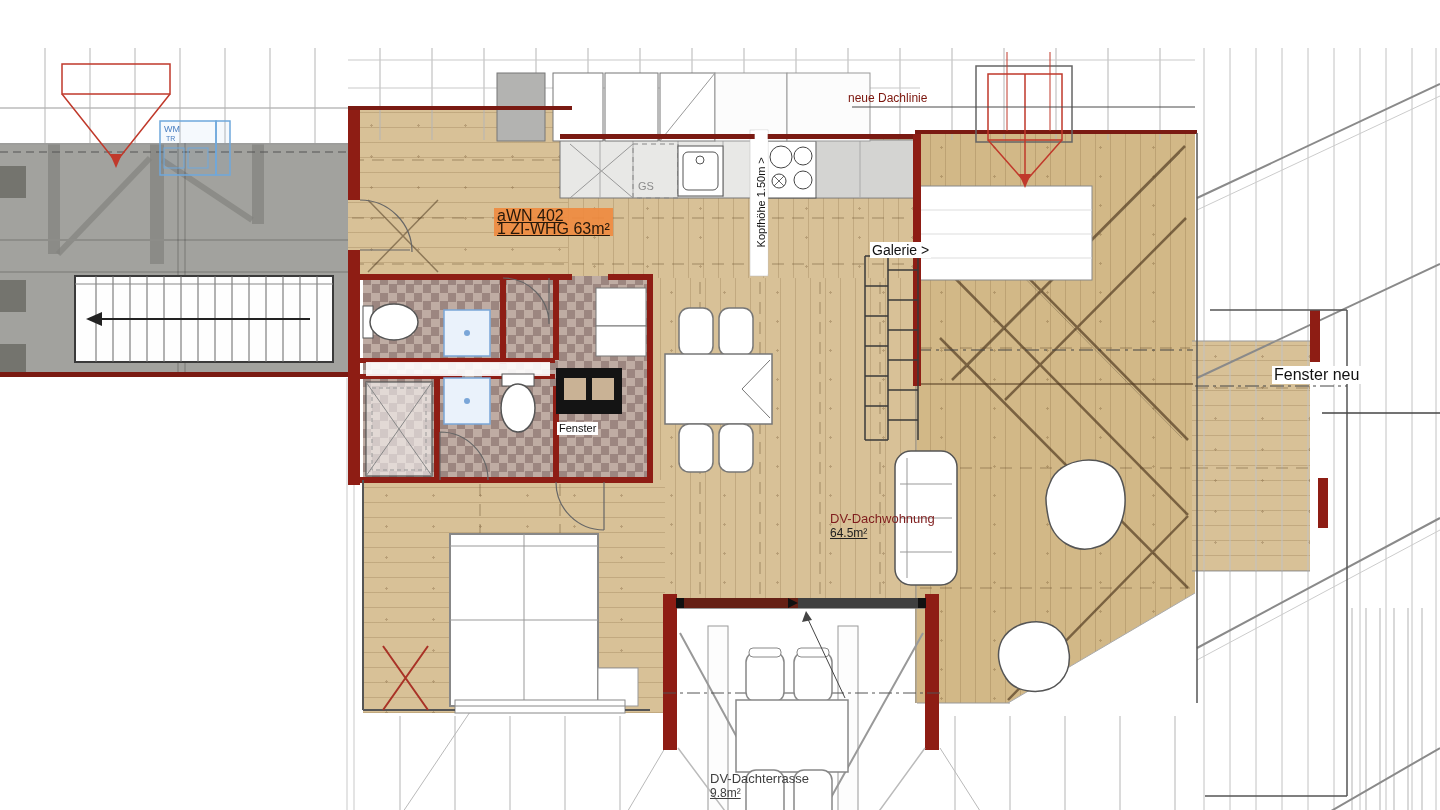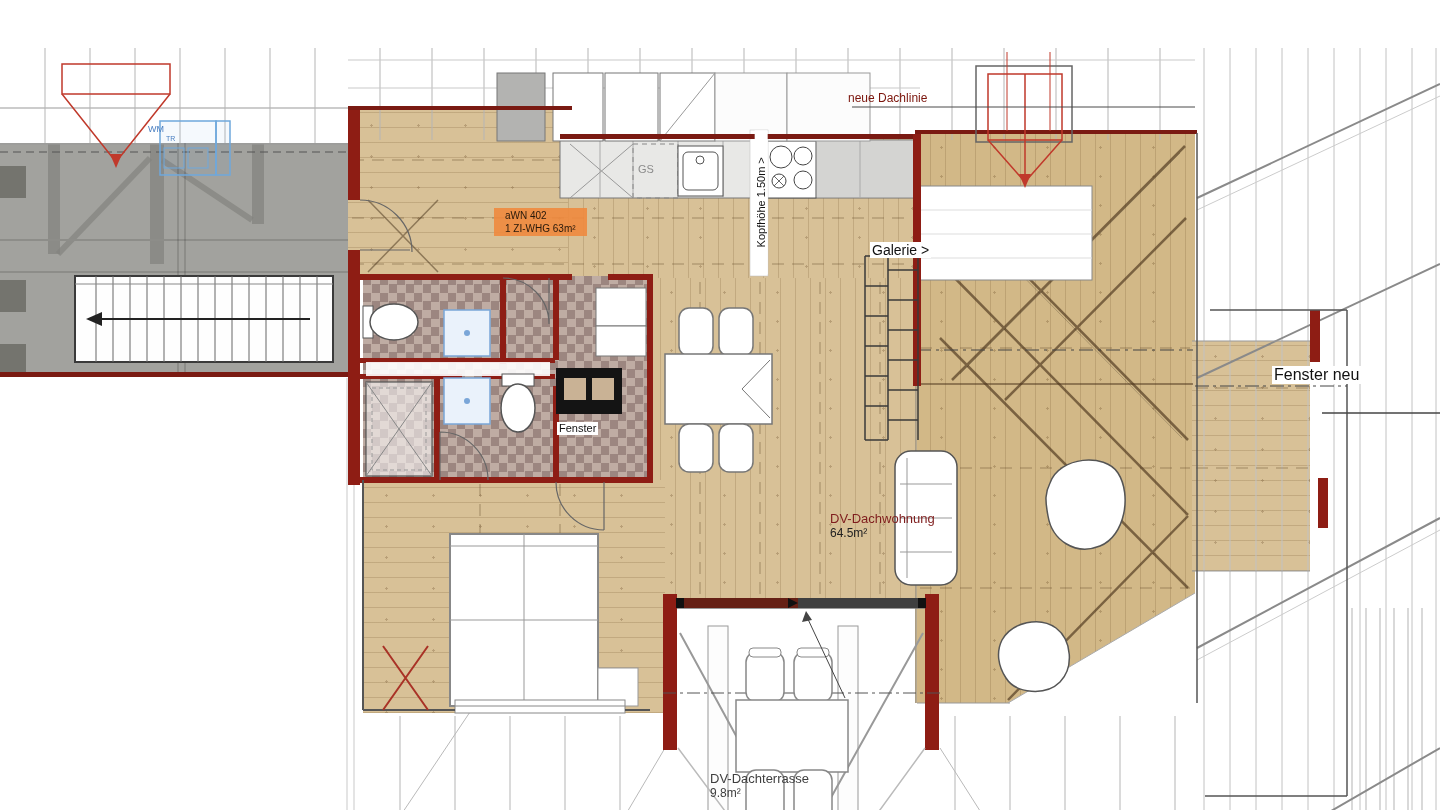--- a/index.html
+++ b/index.html
@@ -20,25 +20,25 @@
   .gray-exist{background-color:#a2a29e;}
   .tile{background:repeating-conic-gradient(#bfaca3 0% 25%,#9c8680 25% 50%) 0 0/17px 17px;}
   
   .lbl{position:absolute;font-size:11px;line-height:1.15;background:#fff;color:#111;
        padding:0 2px;white-space:nowrap;}
   .nobg{background:transparent;}
   .red-txt{color:#7b150c;font-size:12px;}
   .gray-txt{color:#8b8b8b;}
   .blue-txt{color:#4a7fc1;font-size:9px;padding:0;}
   .blue-sm{color:#4a7fc1;font-size:7px;padding:0;}
-  .unit{position:absolute;background:rgba(240,138,62,.9);color:#27180a;font-size:10px;
-        line-height:13px;padding:1px 11px;white-space:nowrap;}
+  .unit{position:absolute;background:rgba(240,138,62,.9);color:#27180a;font-size:16px;
+        line-height:13px;padding:1px 3px;white-space:nowrap;text-decoration:underline;}
   .rot{transform:rotate(-90deg);transform-origin:center;width:140px;text-align:center;}
   .big13{font-size:13px;color:#7f1d1d;}
-  .big12{font-size:12px;color:#222;}
+  .big12{font-size:12px;color:#222;text-decoration:underline;}
   .ter{color:#3f3f3f;}
 </style>
 </head>
 <body>
 
 <div class="stage">
 
   <div class="region gray-exist" style="left:0;top:95px;width:348px;height:232px"></div>
   <div class="region wood-h" style="left:348px;top:62px;width:220px;height:168px"></div>
   <div class="region wood-v" style="left:568px;top:88px;width:347px;height:142px"></div>
@@ -308,23 +308,23 @@
     </div>
 
     <div class="lbl rot" style="left:689px;top:148px">Kopfhöhe 1.50m &gt;</div>
 
     <div class="lbl" style="left:870px;top:194px;font-size:14px">Galerie &gt;</div>
 
     <div class="lbl" style="left:1272px;top:318px;font-size:16px">Fenster neu</div>
 
     <div class="lbl" style="left:557px;top:374px">Fenster</div>
 
-    <div class="lbl nobg gray-txt" style="left:636px;top:115px">GS</div>
-
-    <div class="lbl nobg blue-txt" style="left:148px;top:76px">WM</div>
+    <div class="lbl nobg gray-txt" style="left:636px;top:132px">GS</div>
+
+    <div class="lbl nobg blue-txt" style="left:164px;top:76px">WM</div>
     <div class="lbl nobg blue-sm" style="left:166px;top:87px">TR</div>
 
     <div class="lbl nobg" style="left:828px;top:464px">
       <div class="big13">DV-Dachwohnung</div>
       <div class="big12">64.5m²</div>
     </div>
 
     <div class="lbl nobg ter" style="left:708px;top:724px">
       <div class="big13 ter">DV-Dachterrasse</div>
       <div class="big12 ter">9.8m²</div>

